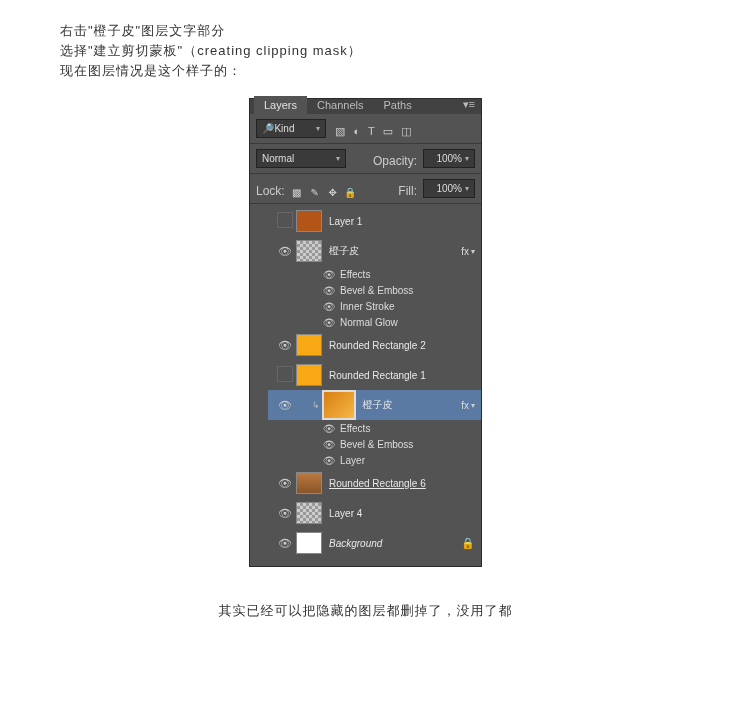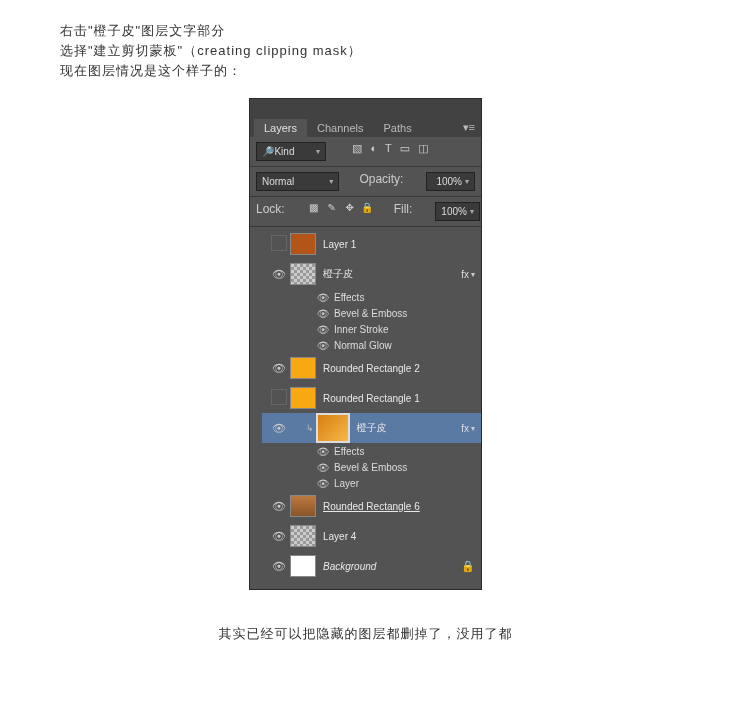--- a/index.html
+++ b/index.html
@@ -1,35 +1,35 @@
 <!DOCTYPE html>
 <html><head>
 <meta charset="utf-8">
 <style>
 body{margin:0;background:#fff;font-family:"Microsoft YaHei",Arial,sans-serif;font-size:13px;color:#333}
 .page{width:731px;height:723px;position:relative;padding:20px 60px 0 60px;box-sizing:border-box}
 .intro p{margin:2px 0;font-size:13px;letter-spacing:1px}
 .panel{width:231px;margin:18px auto 0;background:#535353;border:1px solid #2a2a2a}
-.tabs{display:flex;background:#424242;height:38px;align-items:flex-end;padding-left:4px}
+.tabs{display:flex;background:#424242;height:15px;align-items:flex-end;padding-left:4px}
 .tab{font-size:11px;color:#bbb;padding:3px 10px}
 .tab.active{background:#535353;color:#e0e0e0}
 .menu-ico{margin-left:auto;color:#bbb;padding:3px 6px;font-size:11px}
-.row{display:flex;align-items:flex-start;padding:5px 6px;font-size:11px;color:#ddd;gap:20px}
+.row{display:flex;align-items:flex-end;padding:5px 6px;font-size:11px;color:#ddd;gap:3px}
 .sel{background:#3a3a3a;border:1px solid #222;height:17px;display:flex;align-items:center;padding:0 5px;font-size:10px;color:#ddd}
 .kind{width:58px;justify-content:space-between}
 .car{font-size:8px;color:#aaa}
 .filt{display:flex;gap:8px;margin-left:6px;color:#ccc;font-size:11px}
 .filt span{cursor:default}
 .divider{height:1px;background:#3a3a3a}
 .blend{width:78px;justify-content:space-between}
 .pct{width:40px;justify-content:flex-end;margin-left:3px}
 .lbl{font-size:12px;color:#ccc}
 .lock-ico{display:inline-flex;gap:6px;margin-left:3px;color:#ccc;font-size:10px}
 .lock-ico span{width:12px;text-align:center}
-.layers{padding:2px 0 8px 12px}
+.layers{padding:2px 0 8px 18px}
 .layer{display:flex;align-items:center;height:30px;padding:0 6px;position:relative}
 .layer.sel-row{background:#5a7aa3}
 .eye{width:22px;text-align:center;color:#ccc;font-size:11px}
 .indent{display:inline-block}
 .clip{color:#bbb;font-size:9px;margin-right:2px}
 .thumb{width:24px;height:20px;border:1px solid #888;margin-right:7px;flex-shrink:0}
 .thumb.big{width:30px;height:26px;border:2px solid #ddd}
 .lname{font-size:10px;color:#e8e8e8;white-space:nowrap}
 .lname.under{text-decoration:underline}
 .fx{margin-left:auto;font-size:10px;color:#ddd}

